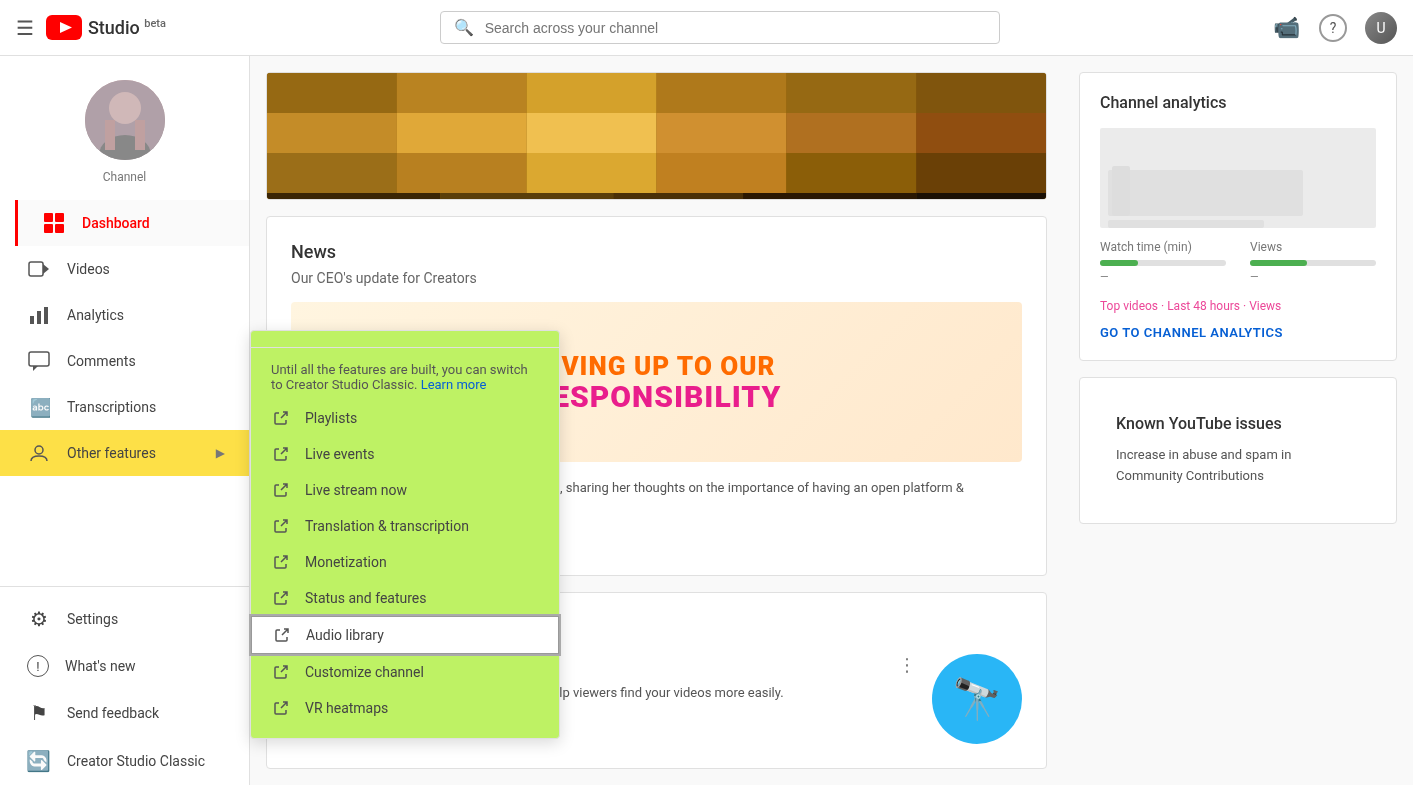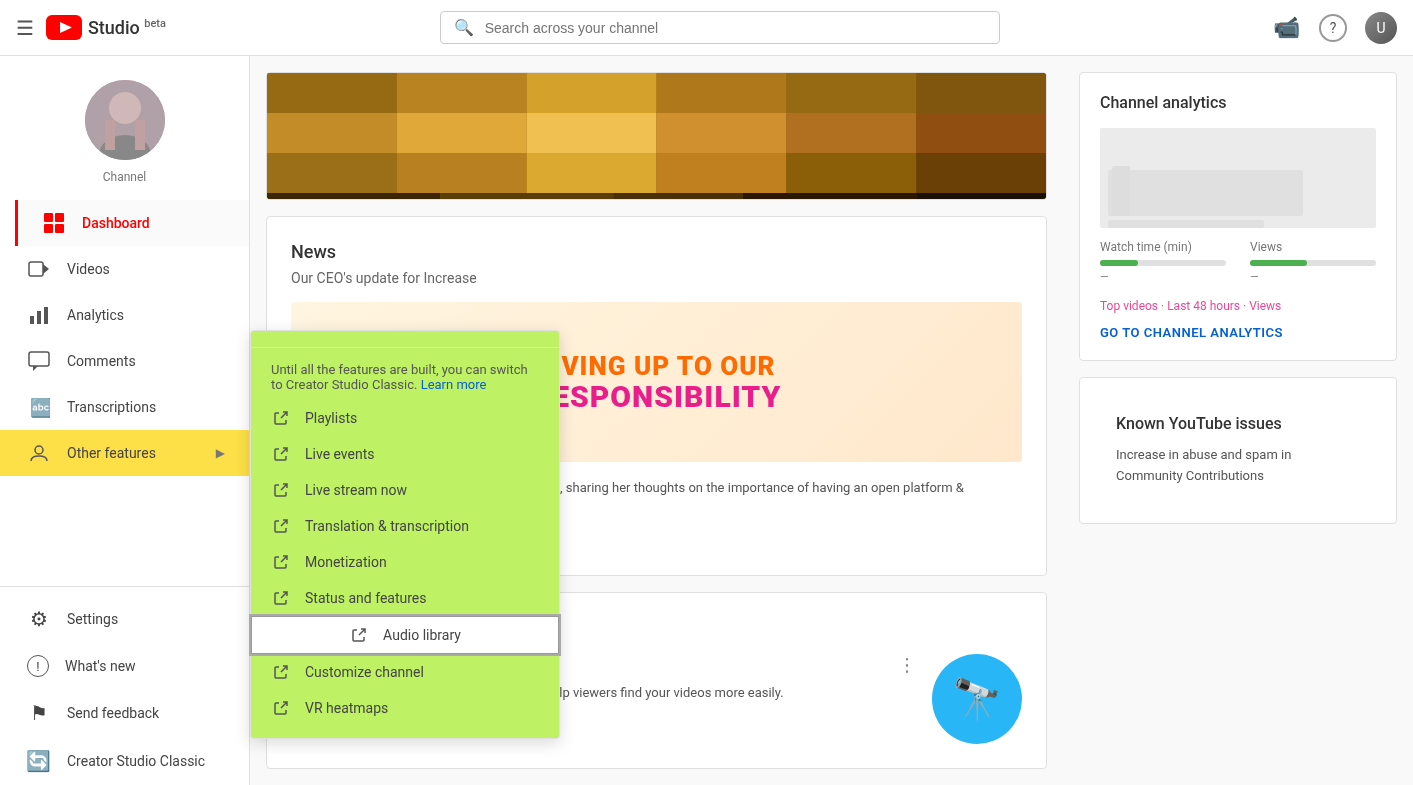--- a/index.html
+++ b/index.html
@@ -67,21 +67,21 @@
     .dropdown-overlay {
       position: absolute; left: 250px; top: 330px;
       background: #bef264; border: 1px solid #e0e0e0;
       border-radius: 4px; box-shadow: 0 4px 16px rgba(0,0,0,0.15);
       width: 310px; padding: 12px 0; z-index: 200;
     }
     .dropdown-item {
       display: flex; align-items: center; gap: 14px;
       padding: 10px 20px; cursor: pointer; color: #444;
     }
-    .dropdown-item.highlighted { background: #fff; outline: 2px solid #aaa; justify-content: center; }
+    .dropdown-item.highlighted { background: #fff; outline: 2px solid #aaa; }
     .dropdown-icon { font-size: 16px; color: #555; width: 20px; display: flex; align-items: center; justify-content: center; }
     .dropdown-label { font-size: 14px; }
     .dropdown-note {
       padding: 14px 20px 8px; font-size: 13px; color: #555; border-top: 1px solid #e0e0e0; margin-top: 4px;
     }
     .dropdown-note a { color: #065fd4; text-decoration: none; }
 
     
     .main-content {
       flex: 1; display: flex; gap: 0; overflow: hidden;
@@ -421,21 +421,21 @@
             <rect x="300" y="120" width="60" height="50" fill="#1A1005"></rect>
             <rect x="0" y="170" width="360" height="50" fill="#1a1005"></rect>
             <rect x="40" y="175" width="50" height="30" fill="#333" opacity="0.6"></rect>
           </svg>
         </div>
 
       </div>
 
       <div class="news-card">
         <div class="news-title">News</div>
-        <div class="news-subtitle">Our CEO's update for Increase</div>
+        <div class="news-subtitle">Our CEO's update for Creators</div>
         <div class="news-graphic">
           <div>
             <div style="color:#FF6B00; font-size:26px; font-weight:900; letter-spacing:1px;">LIVING UP TO OUR</div>
             <div style="color:#E91E8C; font-size:30px; font-weight:900; letter-spacing:1px;">RESPONSIBILITY</div>
           </div>
         </div>
         <div class="news-body">Susan just dropped her latest letter to Creators, sharing her thoughts on the importance of having an open platform &amp; responsibility to protect the community.</div>
         <div class="news-link">READ HER LETTER</div>
       </div>
 

